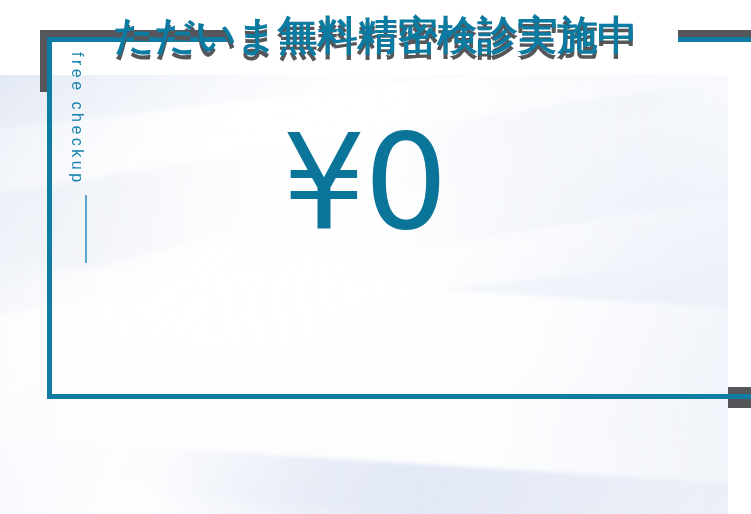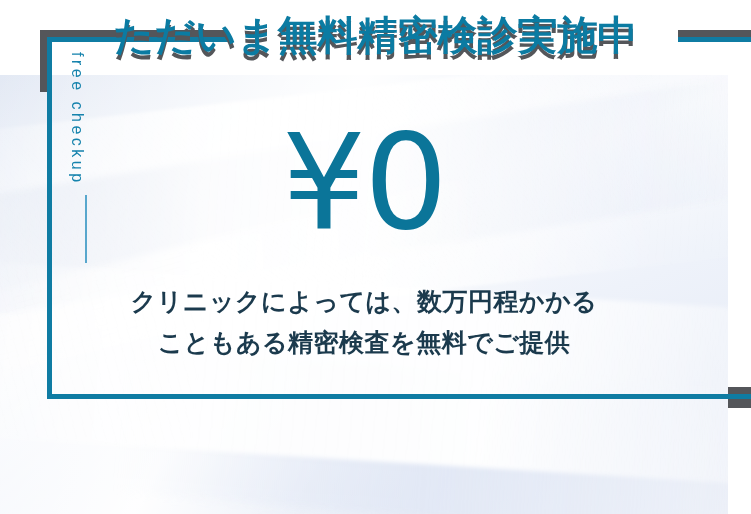--- a/index.html
+++ b/index.html
@@ -242,18 +242,14 @@
 
   <div class="vlabel-wrap">
     <div class="vlabel">free checkup</div>
   </div>
 
   <div class="headline-layer headline-ghost">ただいま無料精密検診実施中</div>
   <div class="headline-layer headline-main">ただいま無料精密検診実施中</div>
 
   <div class="price">¥0</div>
 
-  <div class="subcopy">
-    <div>クリニックによっては、数万円程かかる</div>
-    <div>こともある精密検査を無料でご提供</div>
-  </div>
 
 </div>
 
 </body></html>

